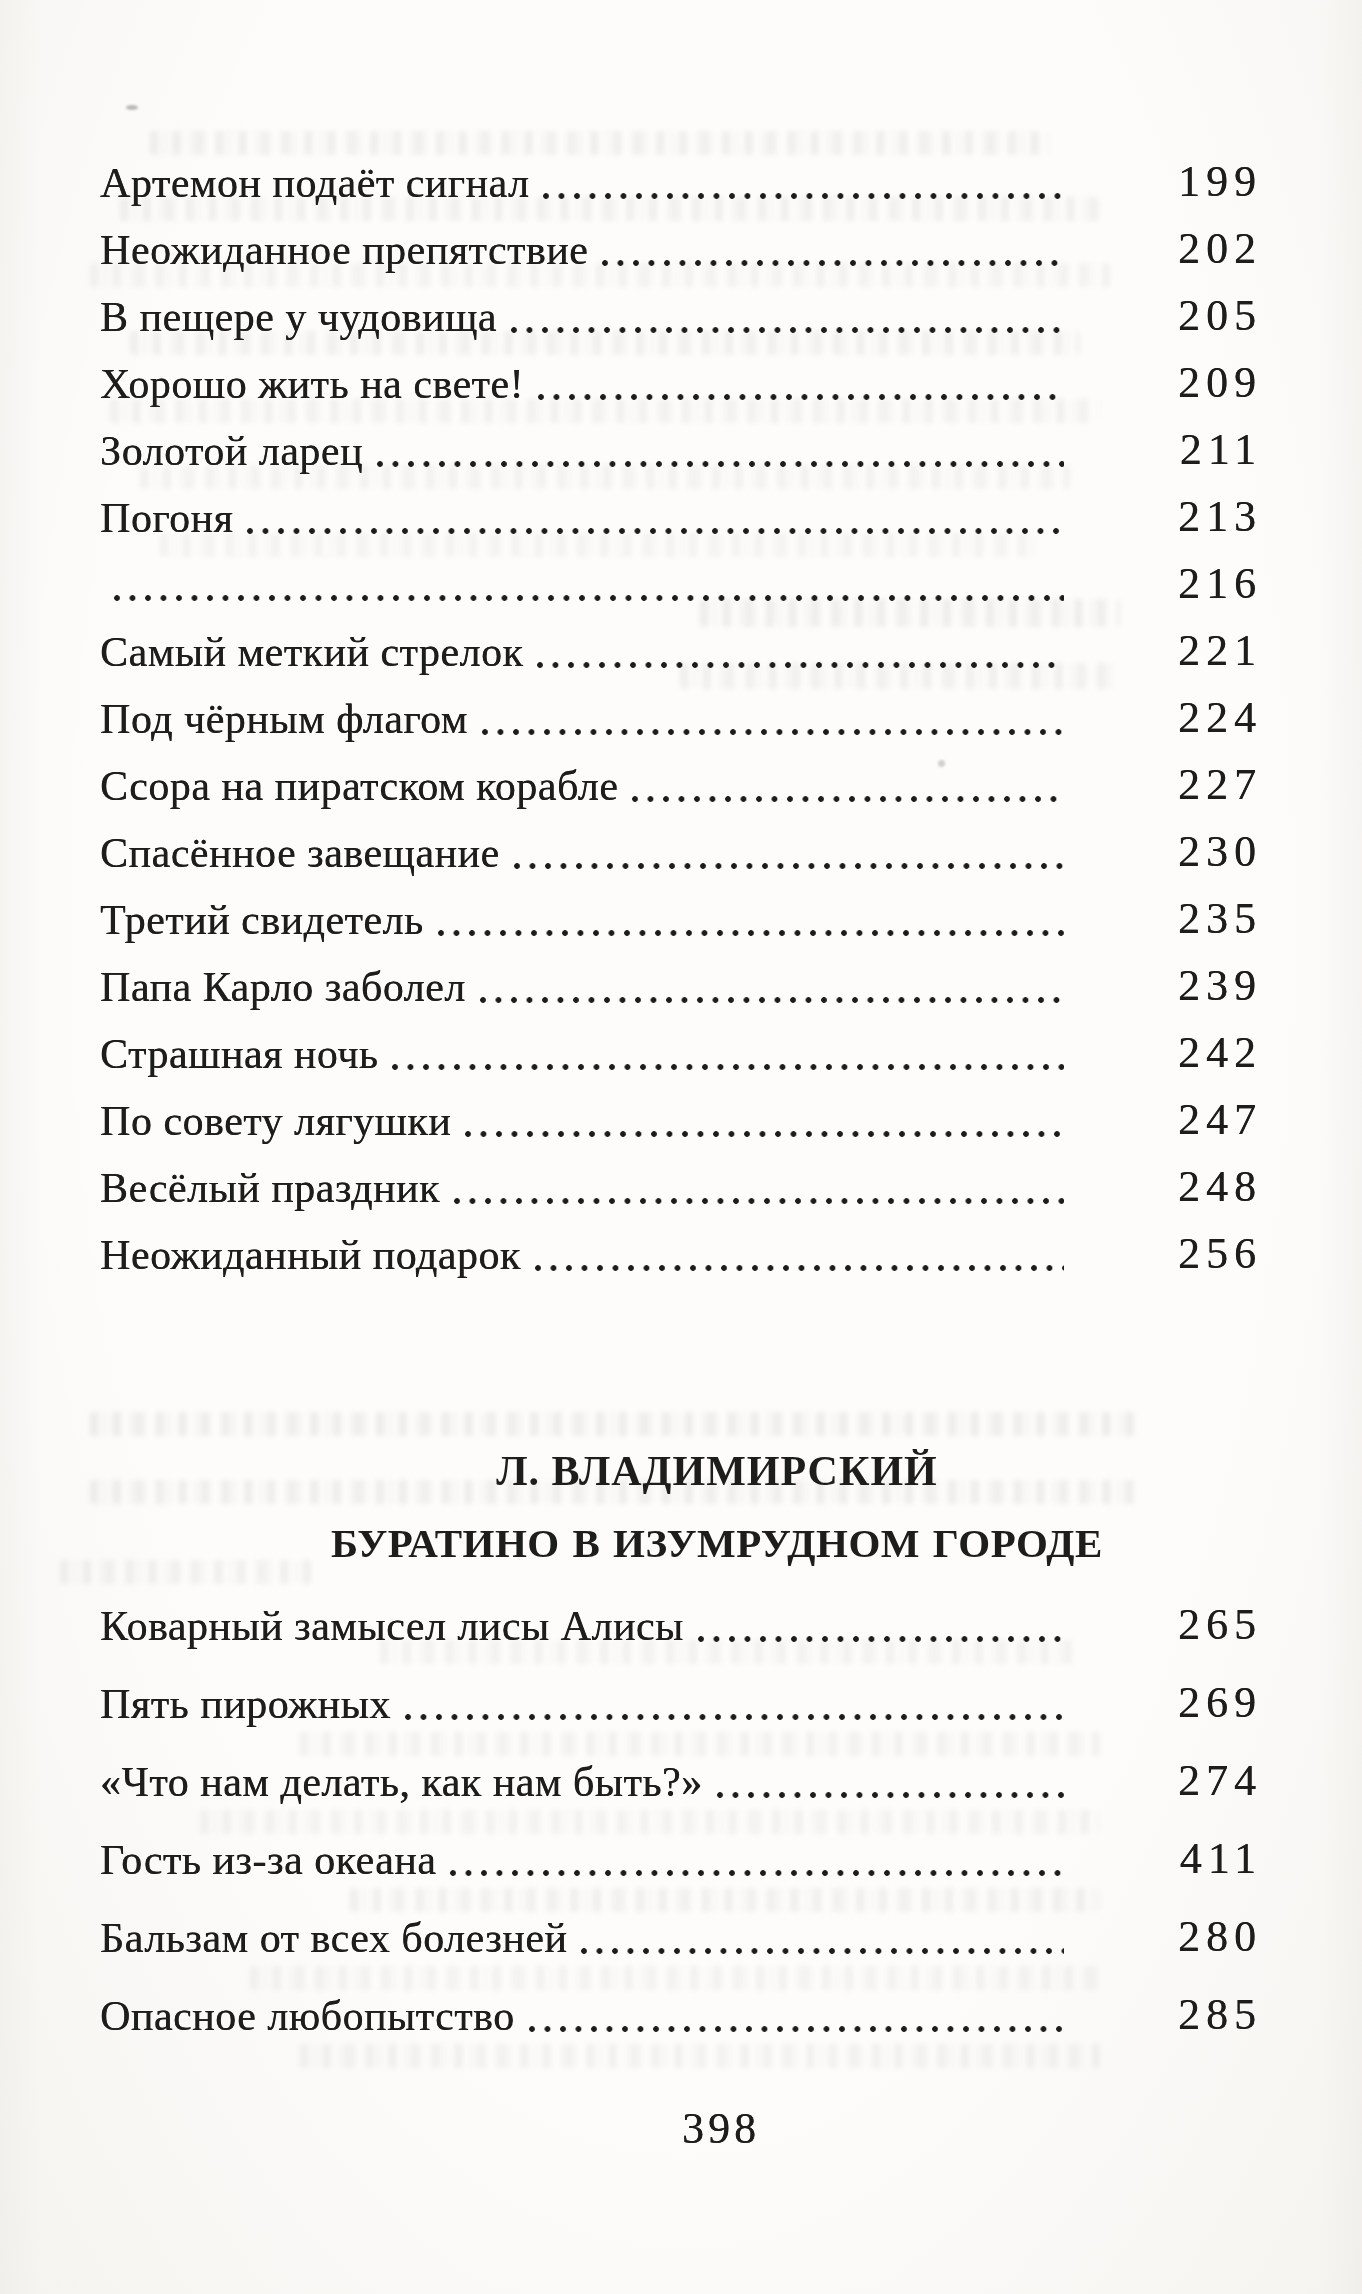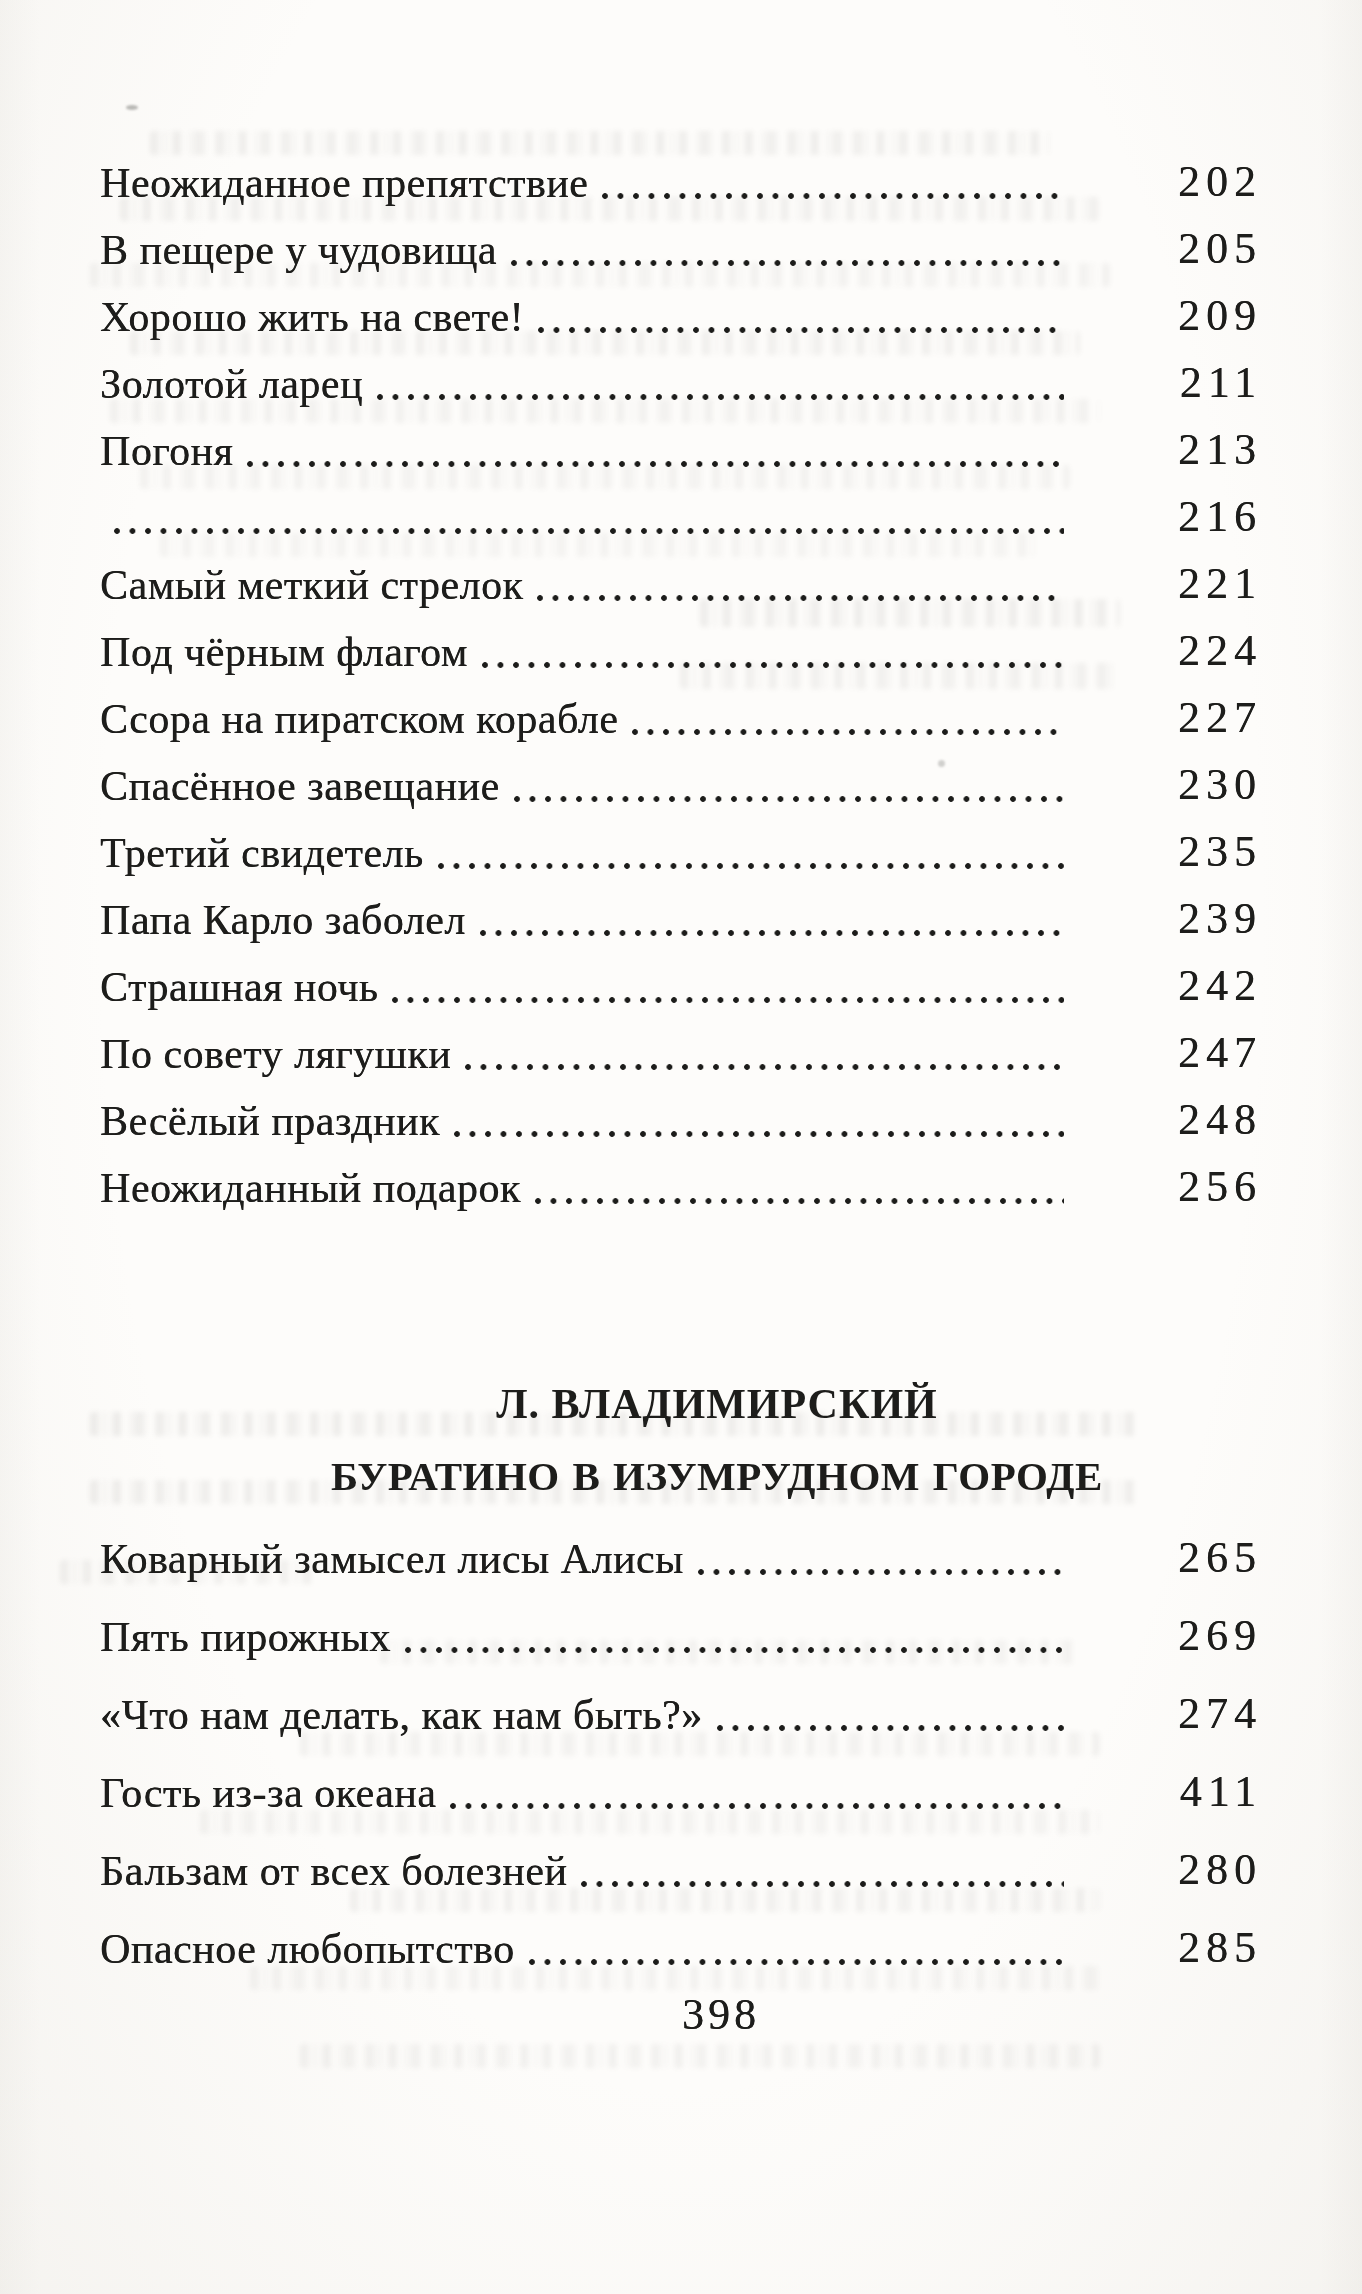--- a/index.html
+++ b/index.html
@@ -73,20 +73,21 @@
   }
   .hdr2{
     margin-top:16px;
     font-size:41px;
     line-height:56px;
     letter-spacing:.5px;
     word-spacing:2px;
   }
   .block2{margin-top:13px;}
   .footer{
+    margin-top:47px;
     text-align:center;
     font-size:44px;
     line-height:60px;
     letter-spacing:4px;
     position:relative;
     left:40px;
     text-shadow:.3px 0 0 #1d1d1b;
   }
   
   .ghost{
@@ -129,20 +130,25 @@
 <div class="ghost" style="top:1810px;left:200px;width:900px;opacity:.10;"></div>
 <div class="ghost" style="top:1888px;left:350px;width:750px;opacity:.12;"></div>
 <div class="ghost" style="top:1966px;left:250px;width:850px;opacity:.10;"></div>
 <div class="ghost" style="top:2044px;left:300px;width:800px;opacity:.11;"></div>
 <div class="speck" style="top:105px;left:126px;width:12px;height:5px;opacity:.45;"></div>
 <div class="speck" style="top:760px;left:938px;width:7px;height:7px;opacity:.3;"></div>
 
 <div class="page">
 
   <div class="row">
+    <span class="t">Артемон подаёт сигнал</span>
+    <span class="leader"></span>
+    <span class="p">199</span>
+  </div>
+  <div class="row">
     <span class="t">Неожиданное препятствие</span>
     <span class="leader"></span>
     <span class="p">202</span>
   </div>
   <div class="row">
     <span class="t">В пещере у чудовища</span>
     <span class="leader"></span>
     <span class="p">205</span>
   </div>
   <div class="row">

